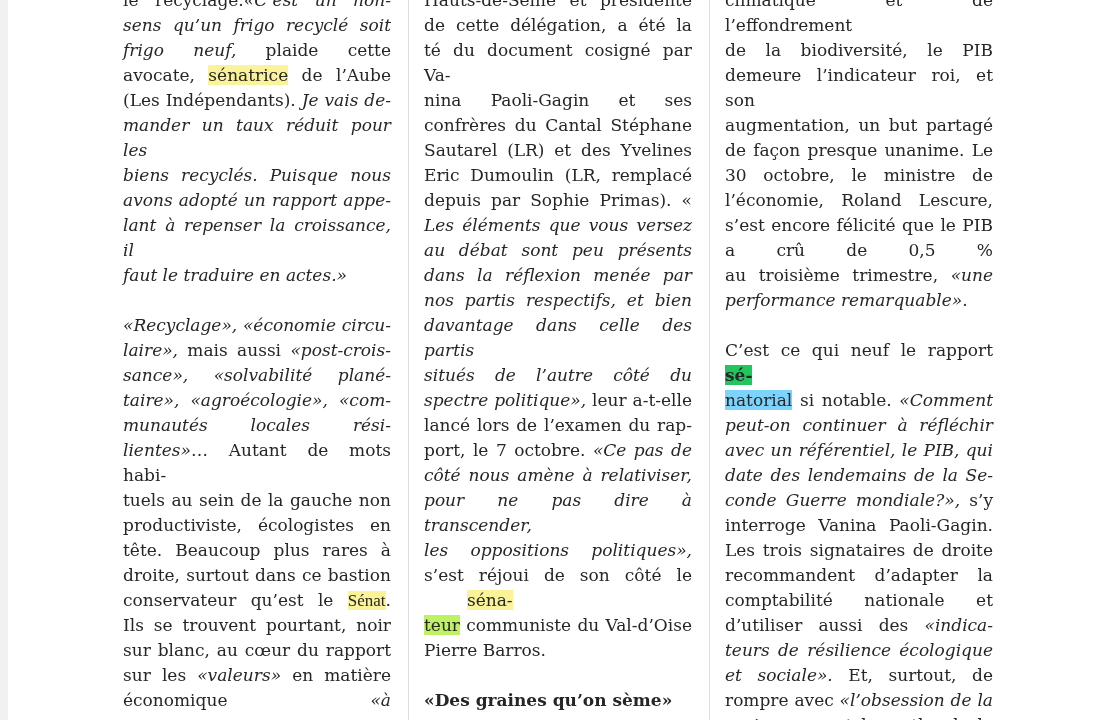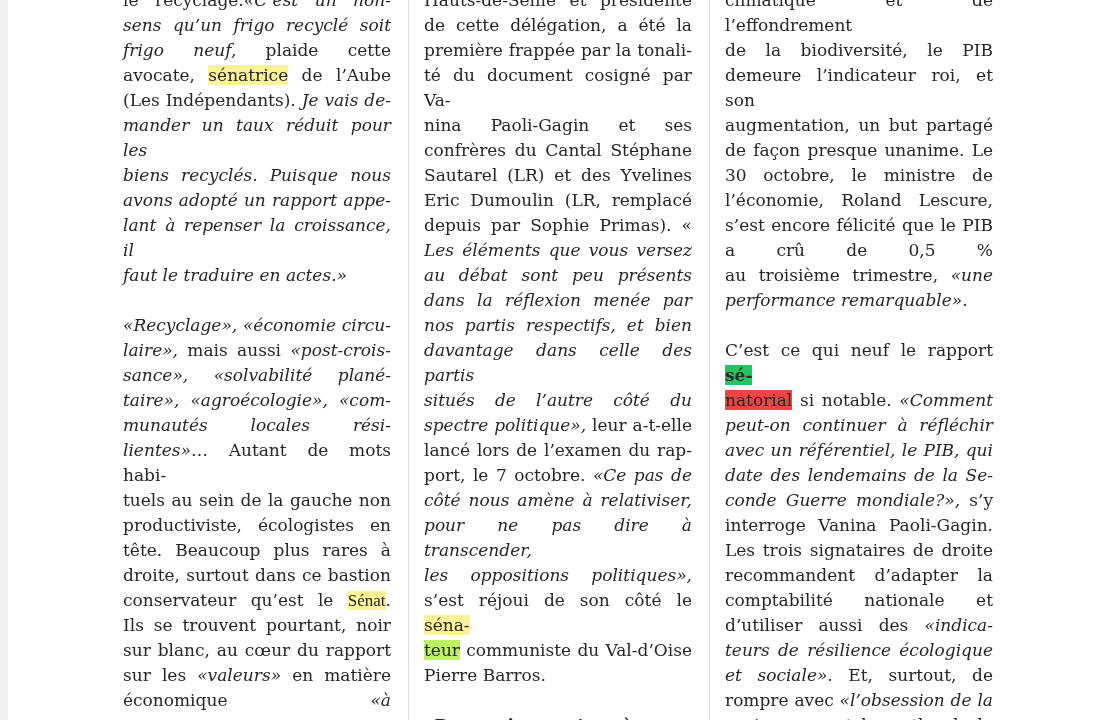--- a/index.html
+++ b/index.html
@@ -84,61 +84,60 @@
       <span class="line"><span>conservateur qu’est le </span><span class="hl" style="background: rgb(251, 243, 154); font-family: Liberation Serif, serif;">Sénat</span><span>.</span></span>
       <span class="line"><span>Ils se trouvent pourtant, noir</span></span>
       <span class="line"><span>sur blanc, au cœur du rapport</span></span>
       <span class="line"><span>sur les </span><i>«valeurs»</i><span> en matière</span></span>
       <span class="line"><span>économique </span><i>«à</i></span>
     </div>
   <div class="divider div1"></div>
   <div class="col col2">
       <span class="line"><span>Hauts-de-Seine et présidente</span></span>
       <span class="line"><span>de cette délégation, a été la</span></span>
-      <span class="line"><span>première frappée par la tonali-</span></span>
       <span class="line"><span>té du document cosigné par Va-</span></span>
       <span class="line"><span>nina Paoli-Gagin et ses</span></span>
       <span class="line"><span>confrères du Cantal Stéphane</span></span>
       <span class="line"><span>Sautarel (LR) et des Yvelines</span></span>
       <span class="line"><span>Eric Dumoulin (LR, remplacé</span></span>
       <span class="line"><span>depuis par Sophie Primas). «</span></span>
       <span class="line"><i>Les éléments que vous versez</i></span>
       <span class="line"><i>au débat sont peu présents</i></span>
       <span class="line"><i>dans la réflexion menée par</i></span>
       <span class="line"><i>nos partis respectifs, et bien</i></span>
       <span class="line"><i>davantage dans celle des partis</i></span>
       <span class="line"><i>situés de l’autre côté du</i></span>
       <span class="line"><i>spectre politique»,</i><span> leur a-t-elle</span></span>
       <span class="line"><span>lancé lors de l’examen du rap-</span></span>
       <span class="line"><span>port, le 7 octobre. </span><i>«Ce pas de</i></span>
       <span class="line"><i>côté nous amène à relativiser,</i></span>
       <span class="line"><i>pour ne pas dire à transcender,</i></span>
       <span class="line"><i>les oppositions politiques»,</i></span>
-      <span class="line"><span>s’est réjoui de son côté le </span><span class="hl" style="background: rgb(251, 243, 154);">séna-</span></span>
+      <span class="line"><span>s’est réjoui de son côté le </span><span class="hl" style="background: rgb(251, 243, 154); margin-left: 43px;">séna-</span></span>
       <span class="line"><span class="hl" style="background: #bef264;">teur</span><span> communiste du Val-d’Oise</span></span>
       <span class="line last"><span>Pierre Barros.</span></span>
       <span class="line" style="text-align-last: left;">&nbsp;</span>
       <span class="line last"><strong>«Des graines qu’on sème»</strong></span>
     </div>
   <div class="divider div2"></div>
   <div class="col col3">
       <span class="line"><span>climatique et de l’effondrement</span></span>
       <span class="line"><span>de la biodiversité, le PIB</span></span>
       <span class="line"><span>demeure l’indicateur roi, et son</span></span>
       <span class="line"><span>augmentation, un but partagé</span></span>
       <span class="line"><span>de façon presque unanime. Le</span></span>
       <span class="line"><span>30 octobre, le ministre de</span></span>
       <span class="line"><span>l’économie, Roland Lescure,</span></span>
       <span class="line"><span>s’est encore félicité que le PIB</span></span>
       <span class="line"><span>a crû de 0,5 %</span></span>
       <span class="line"><span>au troisième trimestre, </span><i>«une</i></span>
       <span class="line last"><i>performance remarquable».</i></span>
       <span class="line" style="text-align-last: left;">&nbsp;</span>
       <span class="line"><span>C’est ce qui neuf le rapport </span><span class="hl" style="background: #22c55e; font-weight: bold;">sé-</span></span>
-      <span class="line"><span class="hl" style="background: #ef4444;">natorial</span><span> si notable. </span><i>«Comment</i></span>
+      <span class="line"><span class="hl" style="background: #7dd3fc;">natorial</span><span> si notable. </span><i>«Comment</i></span>
       <span class="line"><i>peut-on continuer à réfléchir</i></span>
       <span class="line"><i>avec un référentiel, le PIB, qui</i></span>
       <span class="line"><i>date des lendemains de la Se-</i></span>
       <span class="line"><i>conde Guerre mondiale?»,</i><span> s’y</span></span>
       <span class="line"><span>interroge Vanina Paoli-Gagin.</span></span>
       <span class="line"><span>Les trois signataires de droite</span></span>
       <span class="line"><span>recommandent d’adapter la</span></span>
       <span class="line"><span>comptabilité nationale et</span></span>
       <span class="line"><span>d’utiliser aussi des </span><i>«indica-</i></span>
       <span class="line"><i>teurs de résilience écologique</i></span>

